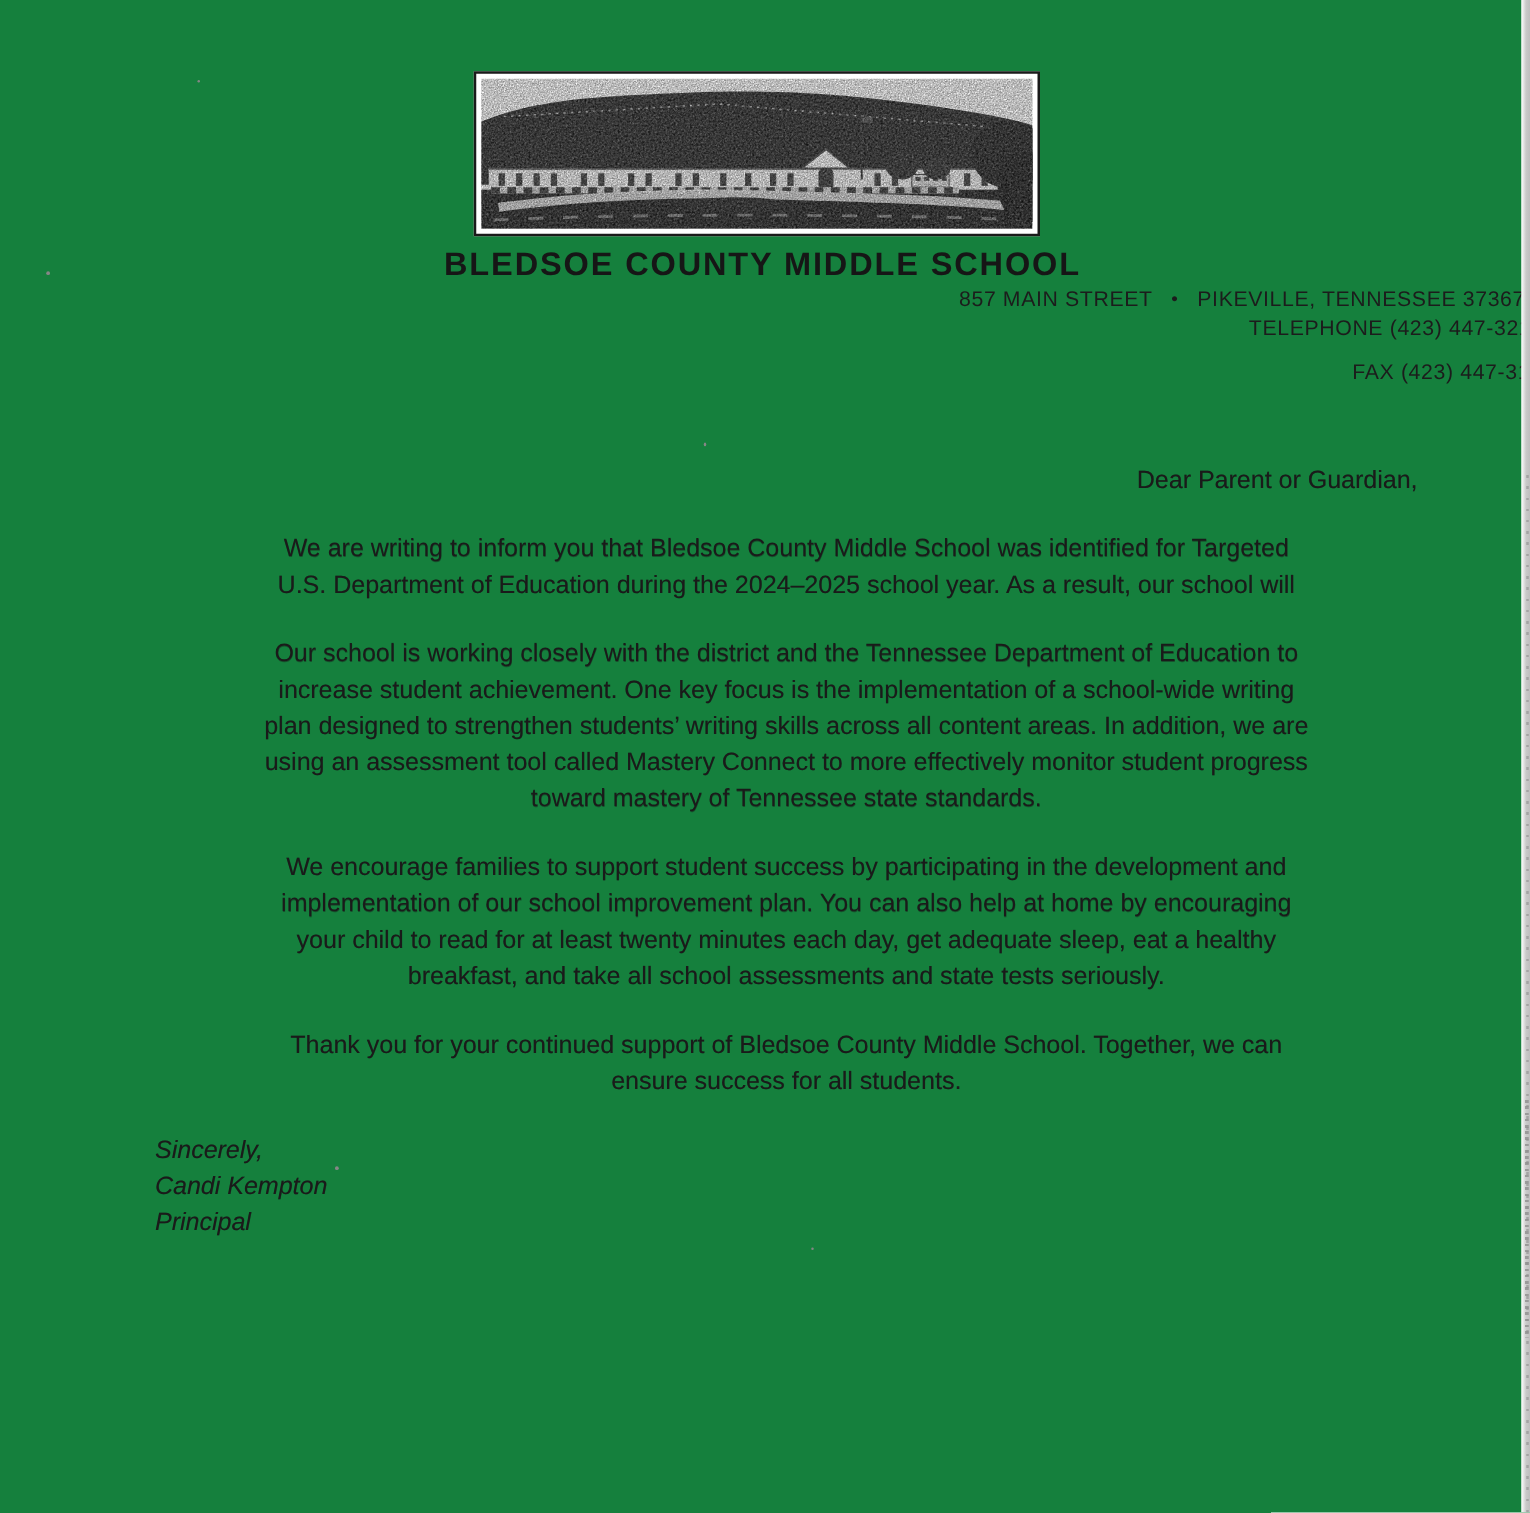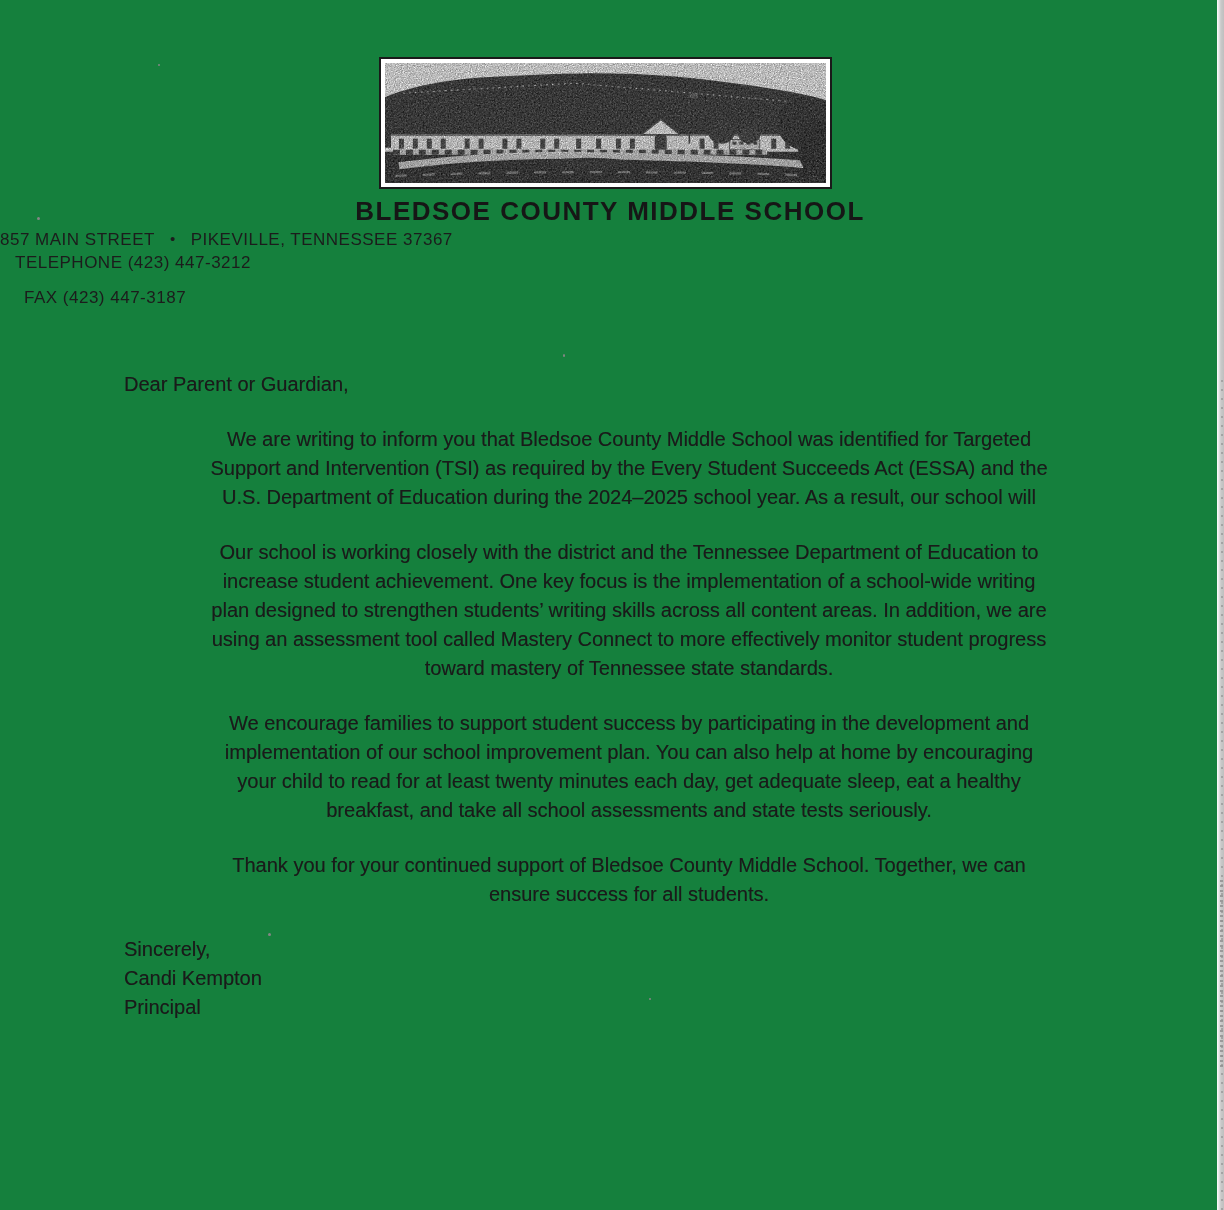--- a/index.html
+++ b/index.html
@@ -19,38 +19,38 @@
     padding:4px;background:#ffffff;
   }
   .photo-frame svg{display:block;width:100%;height:100%;}
   .school-name{
     position:absolute;left:0;top:196px;width:1220px;
     text-align:center;
     font-size:26px;font-weight:bold;letter-spacing:1.5px;
     color:#161616;
   }
   .hdr-line{
-    position:absolute;left:0;width:1220px;text-align:left;
+    position:absolute;left:0;width:1220px;text-align:right;
     font-size:17px;letter-spacing:0.5px;color:#1c1c1c;
   }
   .hdr-address{top:230px;}
   .hdr-phone{top:253px;margin-left:15px;}
   .hdr-fax{top:288px;padding-left:24px;}
   .hdr-address .sep{display:inline-block;margin:0 15px;font-size:15px;position:relative;top:-1px;}
   
   .letter{
     position:absolute;left:124px;top:370px;width:1010px;
     font-size:20px;line-height:29px;
     color:#1a1a1a;
     text-shadow:0.2px 0.2px 0 rgba(25,25,25,0.45);
   }
-  .letter .salutation{margin:0 0 26px 0;}
+  .letter .salutation{margin:0 0 26px 0;text-align:right;}
   .letter .paragraph{margin:0 0 26px 0;text-align:center;}
   .letter .line{white-space:nowrap;}
-  .closing-block div{white-space:nowrap;}
+  .closing-block div{white-space:nowrap;font-style:italic;}
   
   .scan-edge{
     position:absolute;right:0;top:0;bottom:0;width:7px;
     background:linear-gradient(to right,#ffffff 0%,#ececec 20%,#c9c9c9 55%,#bfbfbf 100%);
   }
   .scan-edge-dots{
     position:absolute;right:1px;top:380px;bottom:0;width:2px;
     background:repeating-linear-gradient(180deg,#989898 0 2px,transparent 2px 9px);
     opacity:.75;
   }
@@ -147,21 +147,20 @@
 
   <div class="school-name">BLEDSOE COUNTY MIDDLE SCHOOL</div>
   <div class="hdr-line hdr-address"><span>857 MAIN STREET</span><span class="sep">•</span><span>PIKEVILLE, TENNESSEE 37367</span></div>
   <div class="hdr-line hdr-phone">TELEPHONE (423) 447-3212</div>
   <div class="hdr-line hdr-fax">FAX (423) 447-3187</div>
 
   <div class="letter">
     <div class="salutation">Dear Parent or Guardian,</div>
     <div class="paragraph">
         <div class="line">We are writing to inform you that Bledsoe County Middle School was identified for Targeted</div>
-        <div class="line">Support and Intervention (TSI) as required by the Every Student Succeeds Act (ESSA) and the</div>
         <div class="line">U.S. Department of Education during the 2024–2025 school year. As a result, our school will</div>
       </div>
     <div class="paragraph">
         <div class="line">Our school is working closely with the district and the Tennessee Department of Education to</div>
         <div class="line">increase student achievement. One key focus is the implementation of a school-wide writing</div>
         <div class="line">plan designed to strengthen students’ writing skills across all content areas. In addition, we are</div>
         <div class="line">using an assessment tool called Mastery Connect to more effectively monitor student progress</div>
         <div class="line">toward mastery of Tennessee state standards.</div>
       </div>
     <div class="paragraph">

